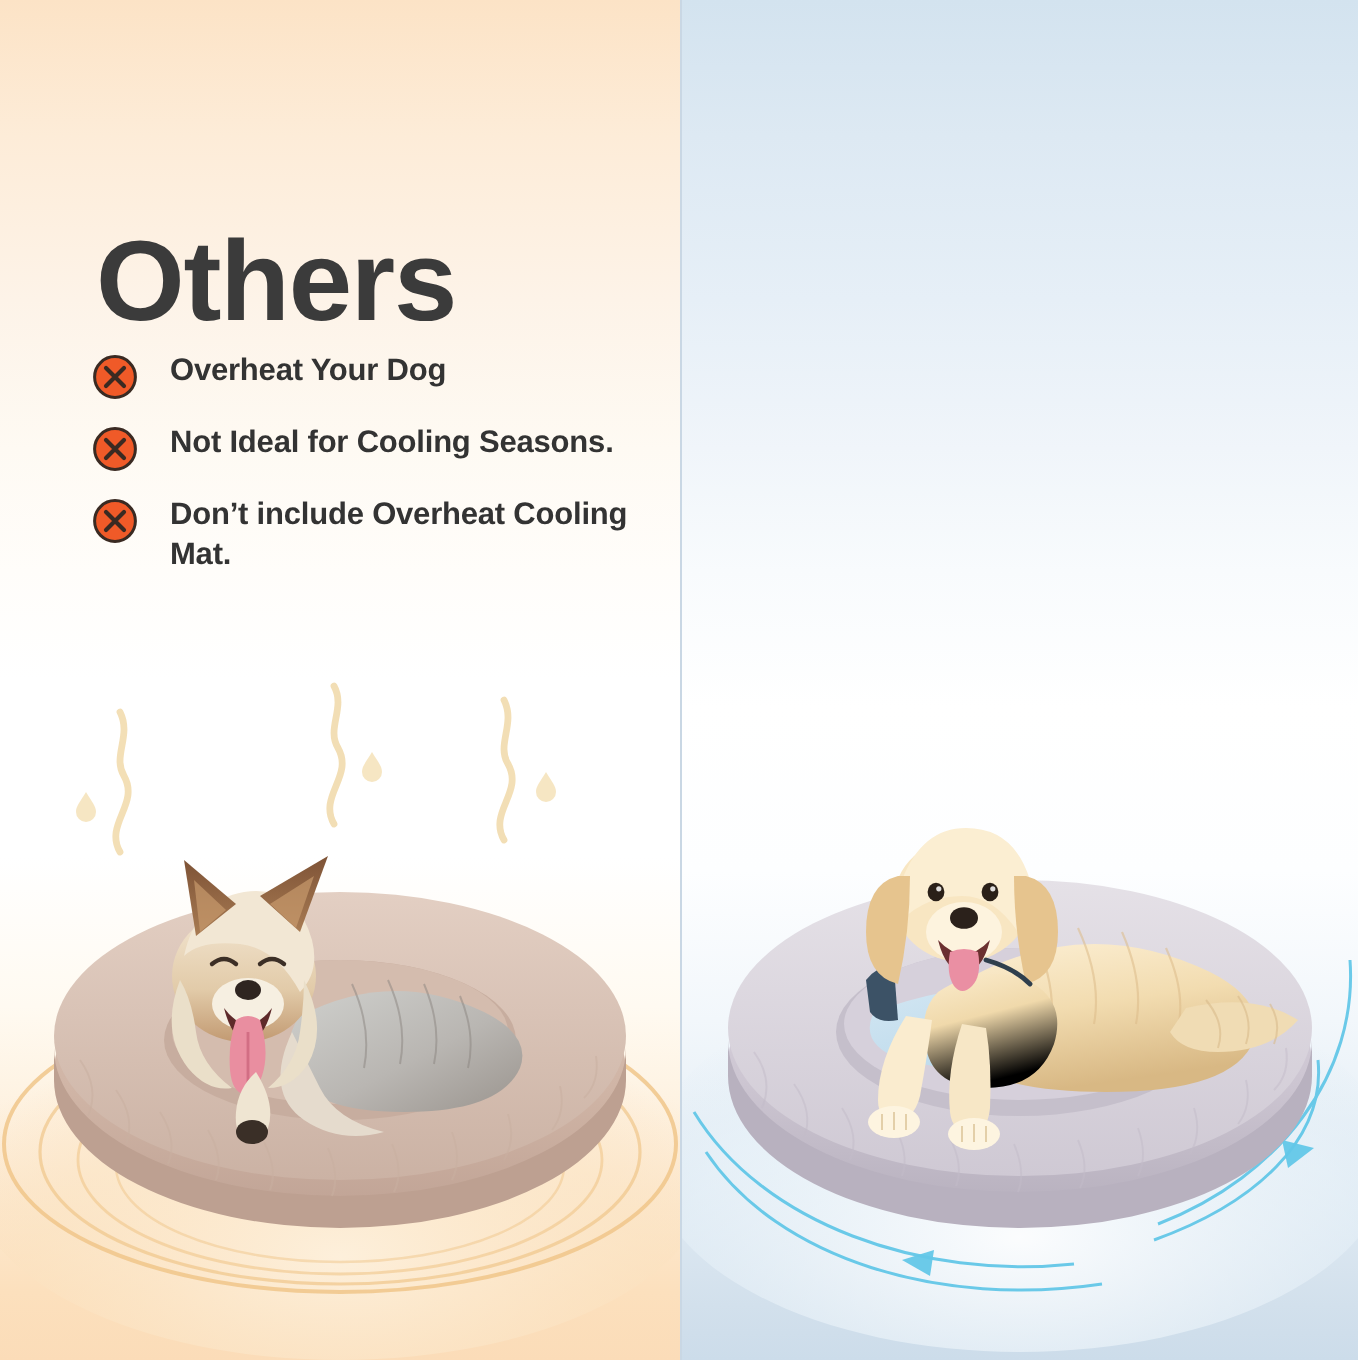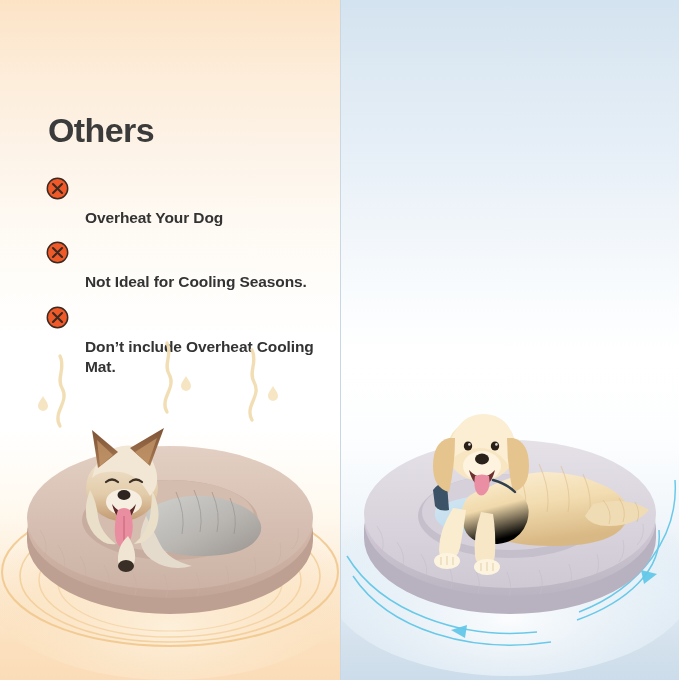--- a/index.html
+++ b/index.html
@@ -32,21 +32,21 @@
       linear-gradient(to bottom,
         #d3e3ef 0%, #dde9f3 10%, #e6eff7 22%, #f0f5fa 33%,
         #f8fbfd 42%, #ffffff 52%, #fdfeff 64%,
         #f2f7fb 75%, #e3edf5 86%, #d2e0ec 96%, #ccdcea 100%);
     border-left: 1px solid #c9d7e4;
   }
 
   
   .heading {
     position: absolute;
-    font-size: 34px;
+    font-size: 57px;
     font-weight: bold;
     letter-spacing: -0.6px;
     color: #3b3b3b;
     line-height: 1;
   }
   .heading-left  { left: 48px; top: 113px; }
 
   
   .list {
     position: absolute;
@@ -66,21 +66,21 @@
   }
   .item-icon svg { display: block; width: 23px; height: 23px; }
   .item-text {
     font-size: 15.5px;
     font-weight: bold;
     color: #333333;
     line-height: 1.32;
     margin-left: 16px;
     letter-spacing: -0.1px;
   }
-  .list-left .item-text  { max-width: 240px; margin-top: 32px; }
+  .list-left .item-text  { max-width: 240px; }
 
   
   .photo {
     position: absolute;
     left: 0; bottom: 0;
     width: 340px; height: 340px;
   }
   .photo svg { display: block; width: 100%; height: 100%; }
   .panel-right .photo { width: 339px; }
 </style>

